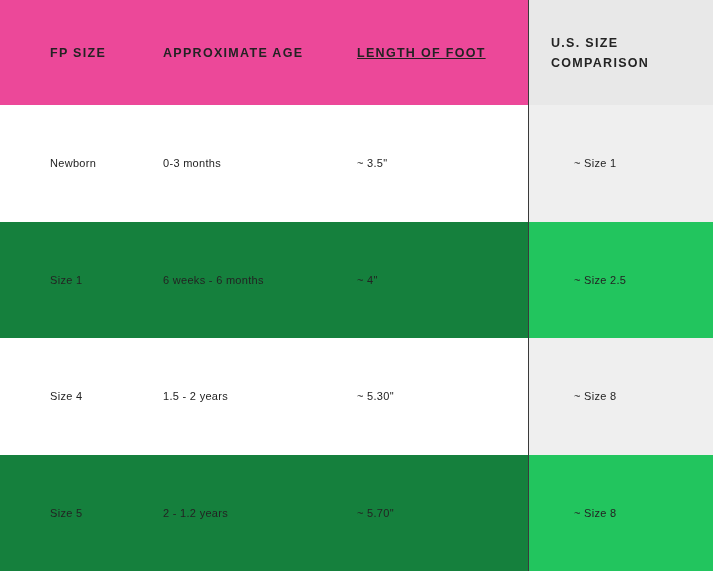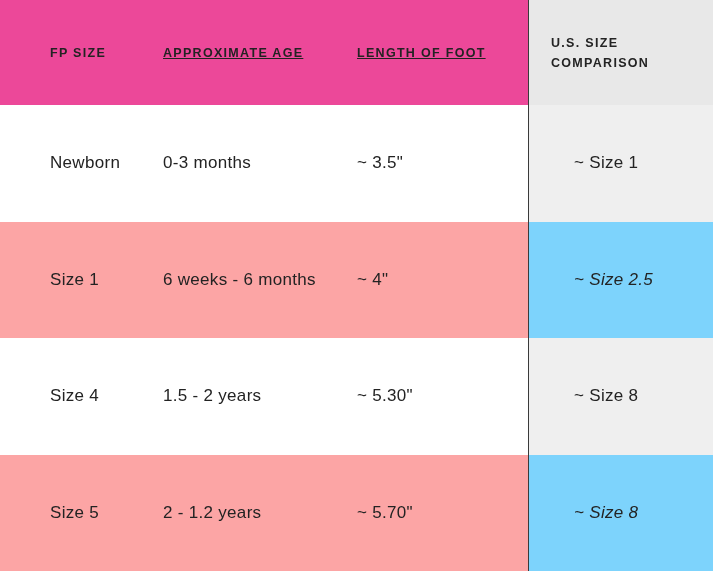--- a/index.html
+++ b/index.html
@@ -37,46 +37,46 @@
     font-weight: bold;
     letter-spacing: 1.3px;
     text-transform: uppercase;
     color: #232323;
     padding: 0 0 0 50px;
     line-height: 1.6;
   }
 
   
   thead th.col0 { padding-left: 50px; }
-  thead th.col1 { padding-left: 0px; text-decoration: underline; }
+  thead th.col1 { padding-left: 0px; }
   thead th.col2 { padding-left: 0px; text-decoration: underline; }
   thead th.col3 { padding-left: 23px; }
 
   tbody td {
     height: 74px;
-    font-size: 17px;
+    font-size: 11px;
     font-weight: normal;
     letter-spacing: 0.3px;
     color: #232323;
     vertical-align: middle;
     text-align: left;
     padding: 0;
   }
 
   tbody td.col0 { padding-left: 50px; }
   tbody td.col1 { padding-left: 0px; }
   tbody td.col2 { padding-left: 0px; }
   tbody td.col3 { padding-left: 46px; }
 
   tbody tr.odd td { background: #ffffff; }
-  tbody tr.even td { background: #fca5a5; }
+  tbody tr.even td { background: #15803d; }
 
   
   tbody tr.odd td.col3 { background: #efefef; }
-  tbody tr.even td.col3 { background: #7dd3fc; font-style: italic; }
+  tbody tr.even td.col3 { background: #22c55e; }
   thead th.col3 { background: #e8e8e8; }
 
   
   .divider {
     position: absolute;
     top: 0;
     left: 528px;
     width: 1px;
     height: 571px;
     background: #3a3a3a;

